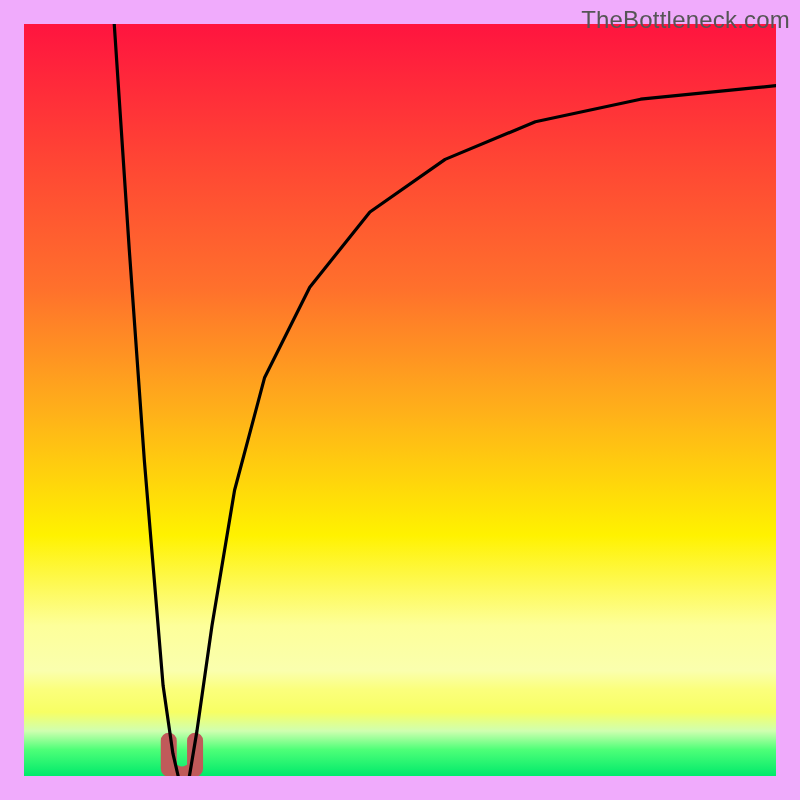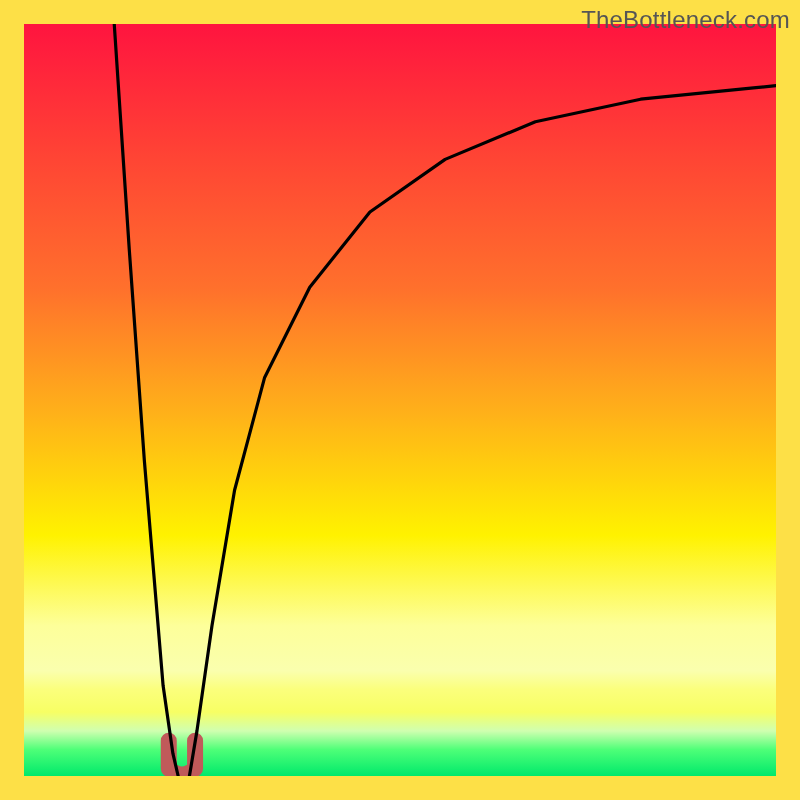--- a/index.html
+++ b/index.html
@@ -10,21 +10,21 @@
     overflow: hidden;
     background: #000;
     font-family: Arial, Helvetica, sans-serif;
   }
   .frame {
     position: absolute;
     left: 0;
     top: 0;
     width: 800px;
     height: 800px;
-    background: #fde047;
+    background: #f0abfc;
   }
   .plot {
     position: absolute;
     left: 24px;
     top: 24px;
     width: 752px;
     height: 752px;
     overflow: hidden;
   }
   .watermark {

